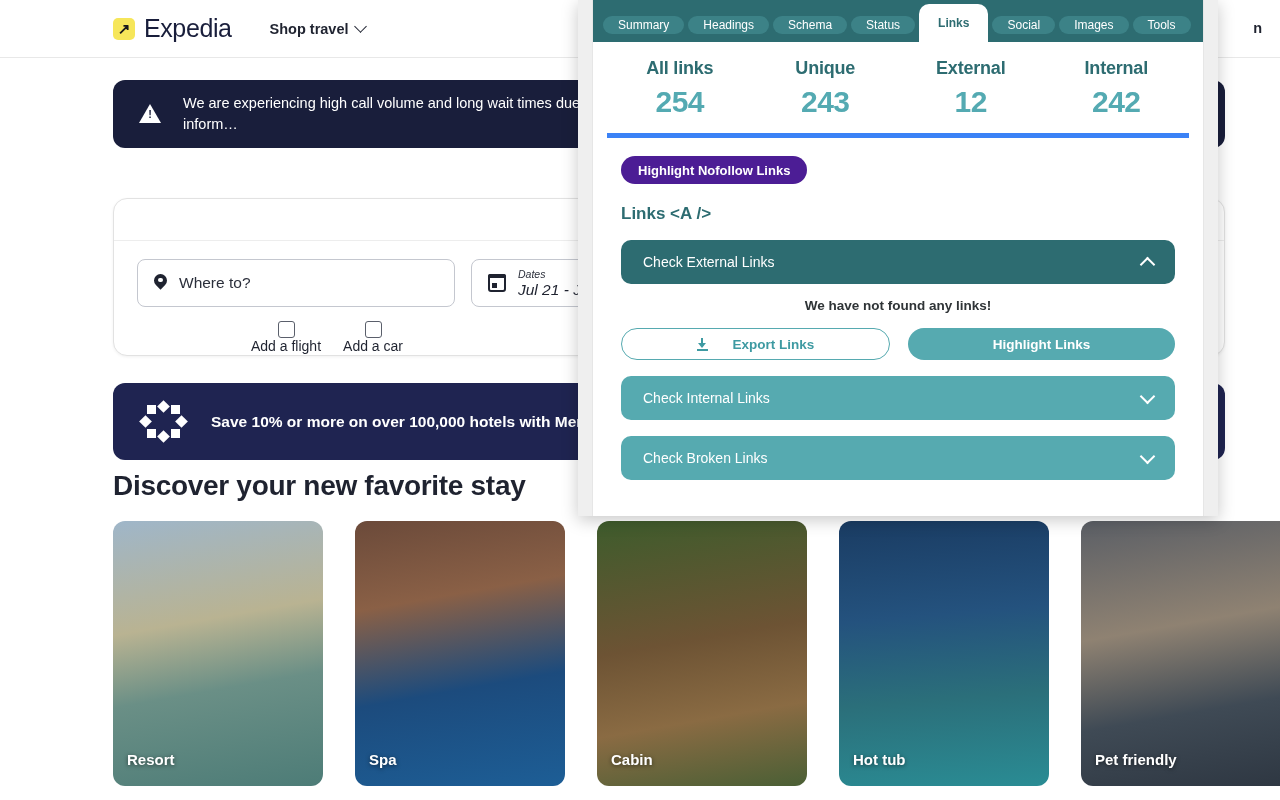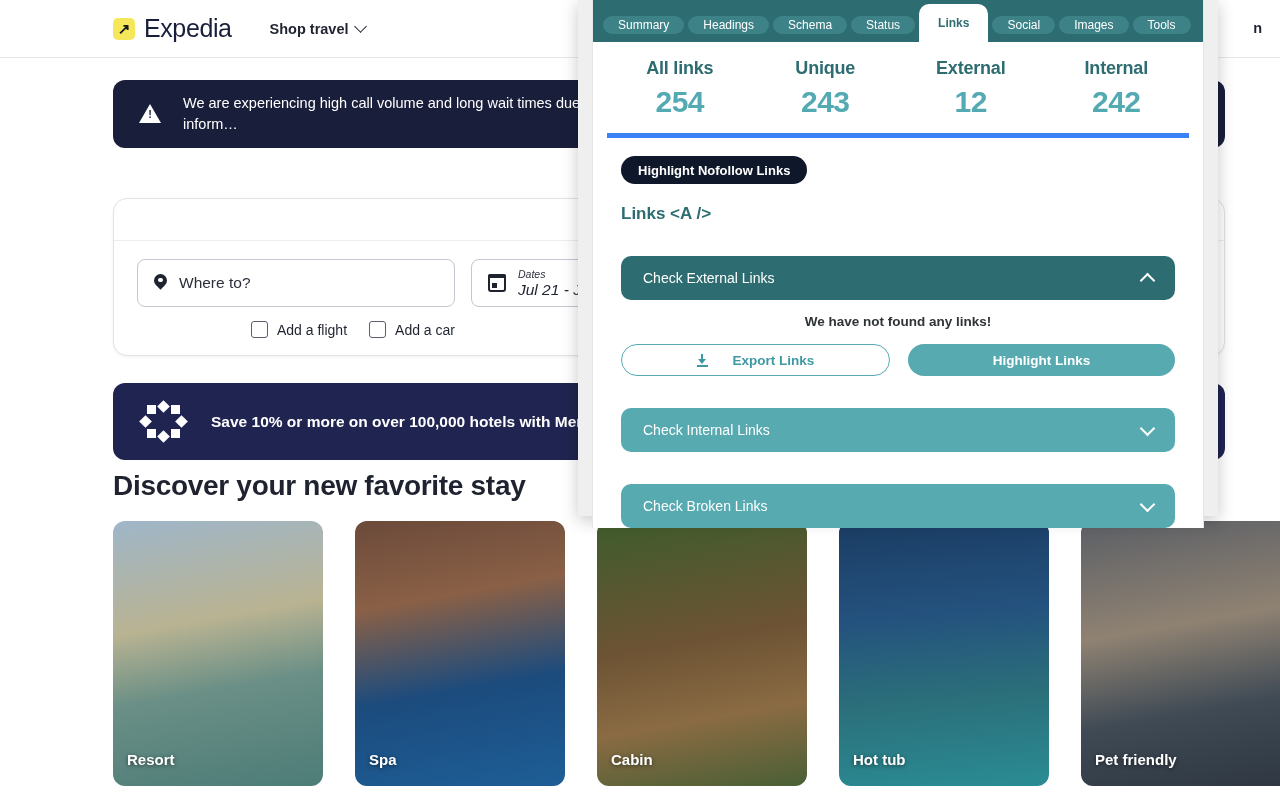--- a/index.html
+++ b/index.html
@@ -76,21 +76,21 @@
   .cal-icon { width:18px; height:18px; flex:none; border:2px solid #1f2330; border-radius:3px;
     position:relative; }
   .cal-icon:before { content:""; position:absolute; left:-2px; right:-2px; top:-2px; height:4px;
     background:#1f2330; border-radius:2px 2px 0 0; }
   .cal-icon:after { content:""; position:absolute; left:2px; bottom:2px; width:5px; height:5px;
     background:#1f2330; }
   .dates-col { display:flex; flex-direction:column; gap:1px;font-style:italic; }
   .dates-label { font-size:10.5px; color:#2b2f3b; }
   .dates-value { font-size:15.5px; color:#1f2330; white-space:nowrap; }
   .ex-checks { display:flex; gap:22px; padding:14px 0 0 137px; }
-  .ex-check { display:flex; align-items:center; gap:9px; font-size:14px; color:#1f2330; }
+  .ex-check { display:flex; align-items:center; font-size:14px; color:#1f2330;flex-direction:column; }
   .ex-box { width:17px; height:17px; border:1.6px solid #5a5f6b; border-radius:3px; }
 
   .ex-promo {
     position:absolute; top:383px; left:113px; width:1112px; height:77px;
     background:#1f2451; border-radius:12px; display:flex; align-items:center;
     padding:0 26px; gap:26px;
   }
   .promo-mark { width:46px; height:42px; flex:none; position:relative; }
   .promo-mark i { position:absolute; background:#fff; display:block; }
   .promo-text { color:#fff; font-size:15.5px; font-weight:700; line-height:1.42; }
@@ -137,27 +137,27 @@
 
   .stats { display:flex; padding:16px 0 14px 0; border-bottom:5px solid #3b82f6;
     margin:0 14px; }
   .stat { flex:1; text-align:center; }
   .stat-label { font-size:18px; font-weight:700; color:#2d6c71; letter-spacing:-0.2px; }
   .stat-value { font-size:30px; font-weight:700; color:#54aab2; margin-top:6px; letter-spacing:-0.5px; }
 
   .content { padding:18px 28px 0 28px; }
   .pill {
     display:inline-flex; align-items:center; height:28px; padding:0 17px;
-    background:#0f172a; color:#fff; border-radius:15px;
+    background:#4c1d95; color:#fff; border-radius:15px;
     font-size:13px; font-weight:700;
   }
   .section-title { margin-top:20px; font-size:17px; font-weight:700; color:#2d6c71; }
 
   .acc {
-    margin-top:32px; height:44px; border-radius:10px;
+    margin-top:16px; height:44px; border-radius:10px;
     display:flex; align-items:center; justify-content:space-between;
     padding:0 22px; color:#fff; font-size:14px;
   }
   .acc.open { background:#2d6c71; }
   .acc.closed { background:#56aab0; }
   .chev { width:11px; height:11px; border-left:2px solid #fff; border-top:2px solid #fff; flex:none; }
   .chev.up { transform:rotate(45deg); margin-top:4px; }
   .chev.down { transform:rotate(-135deg); margin-top:-4px; }
 
   .acc-panel { padding:14px 0 0 0; }

